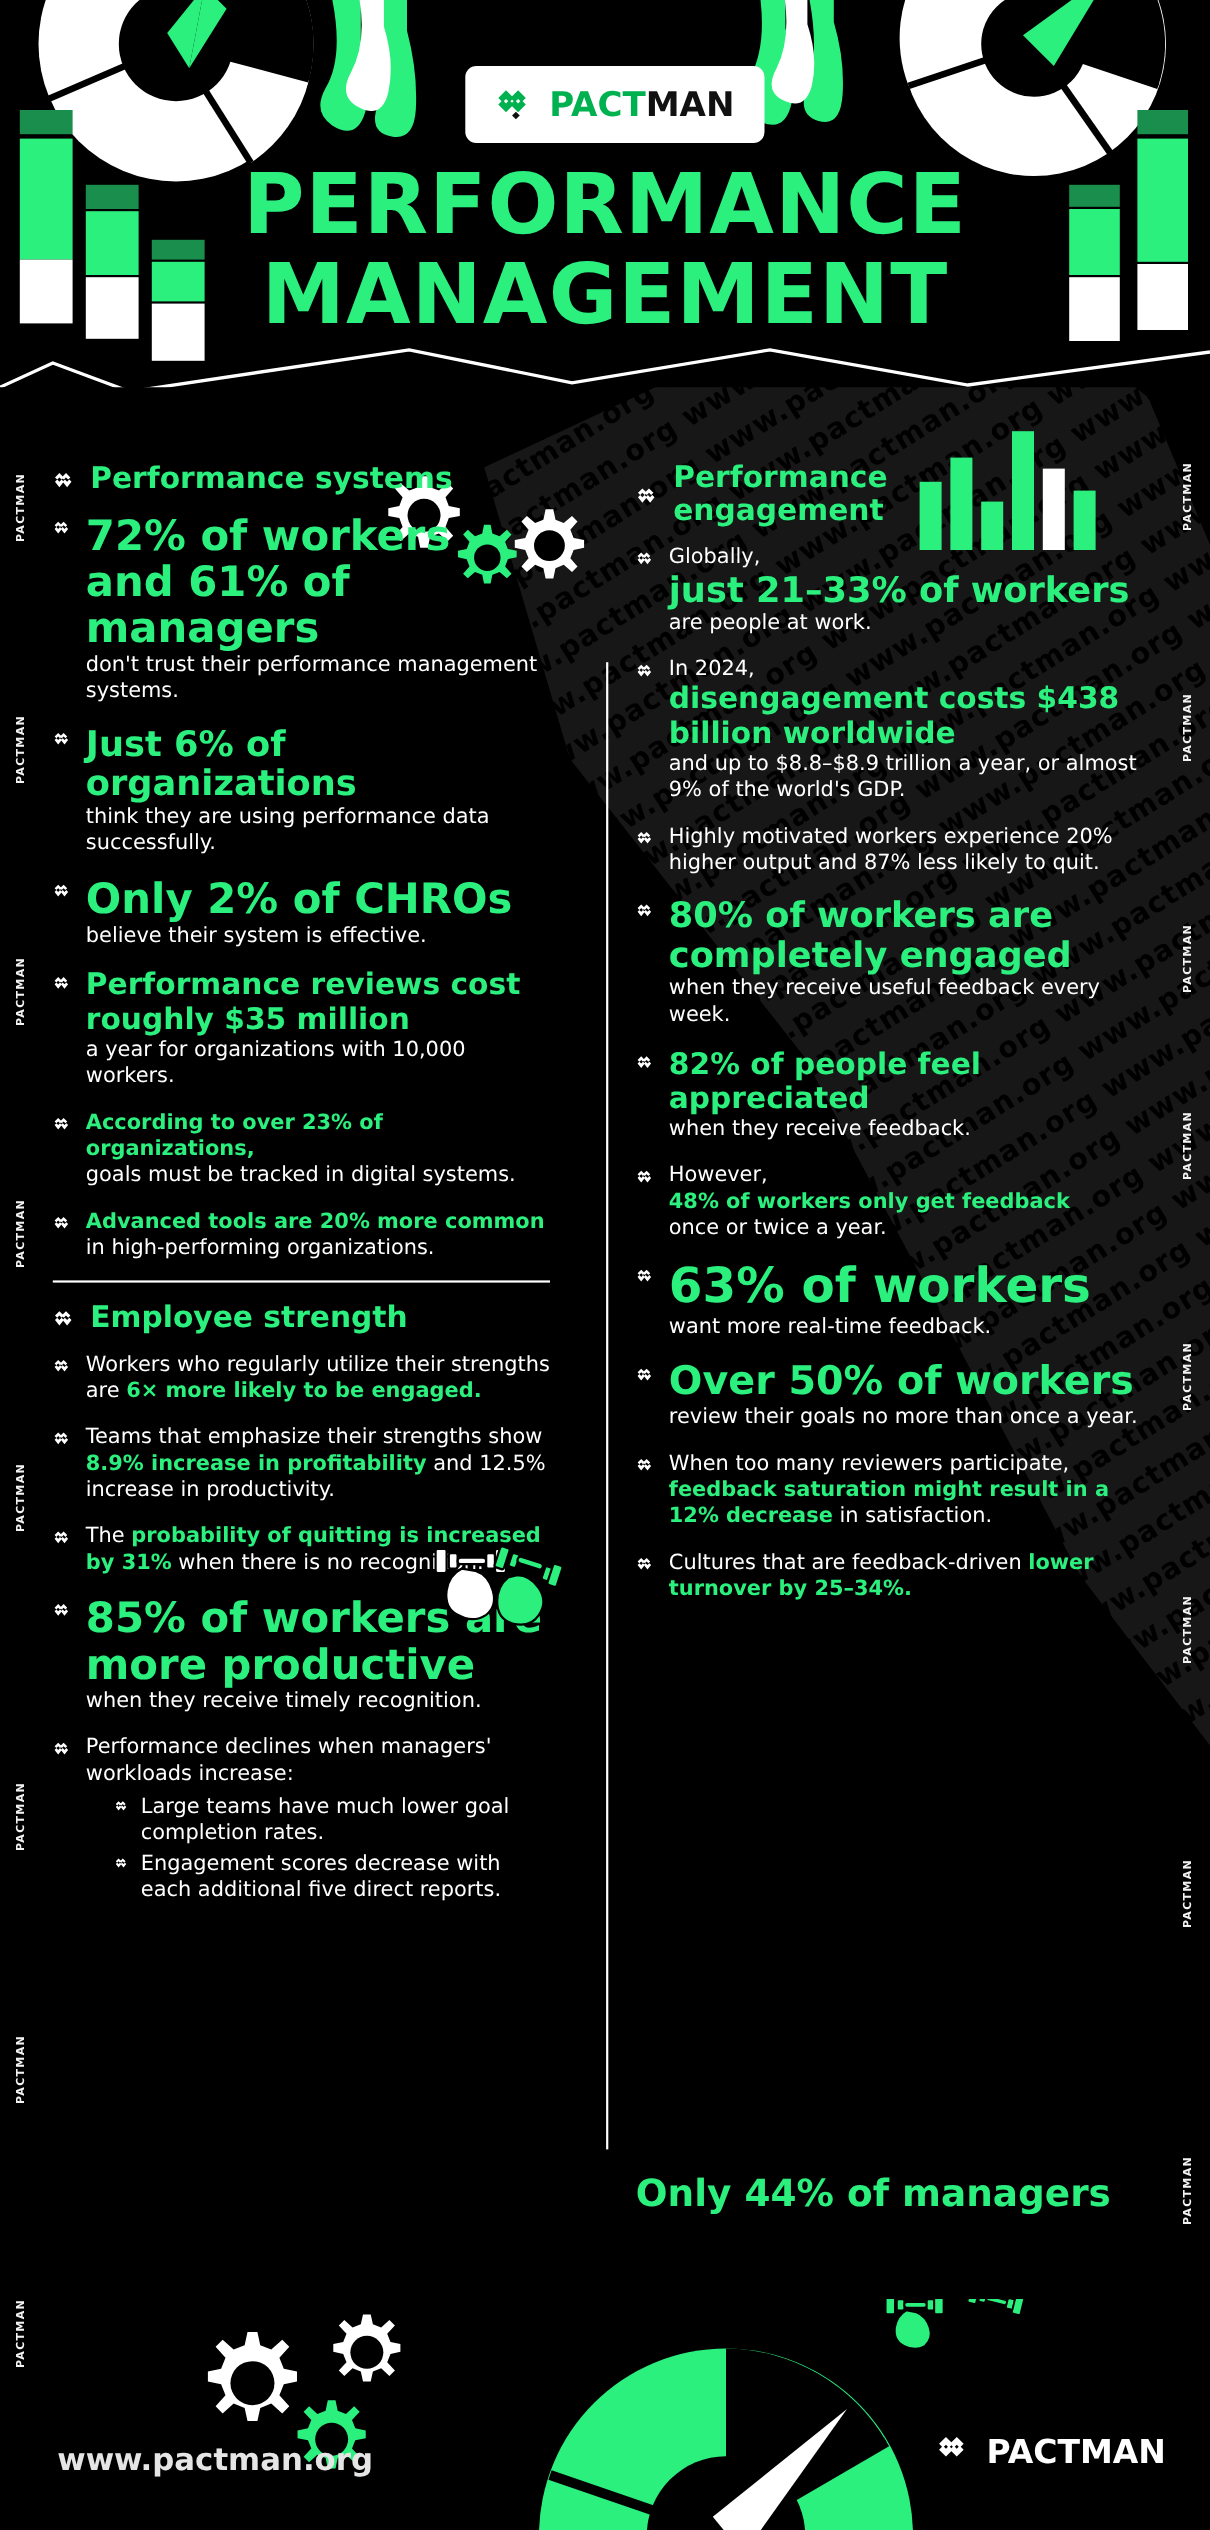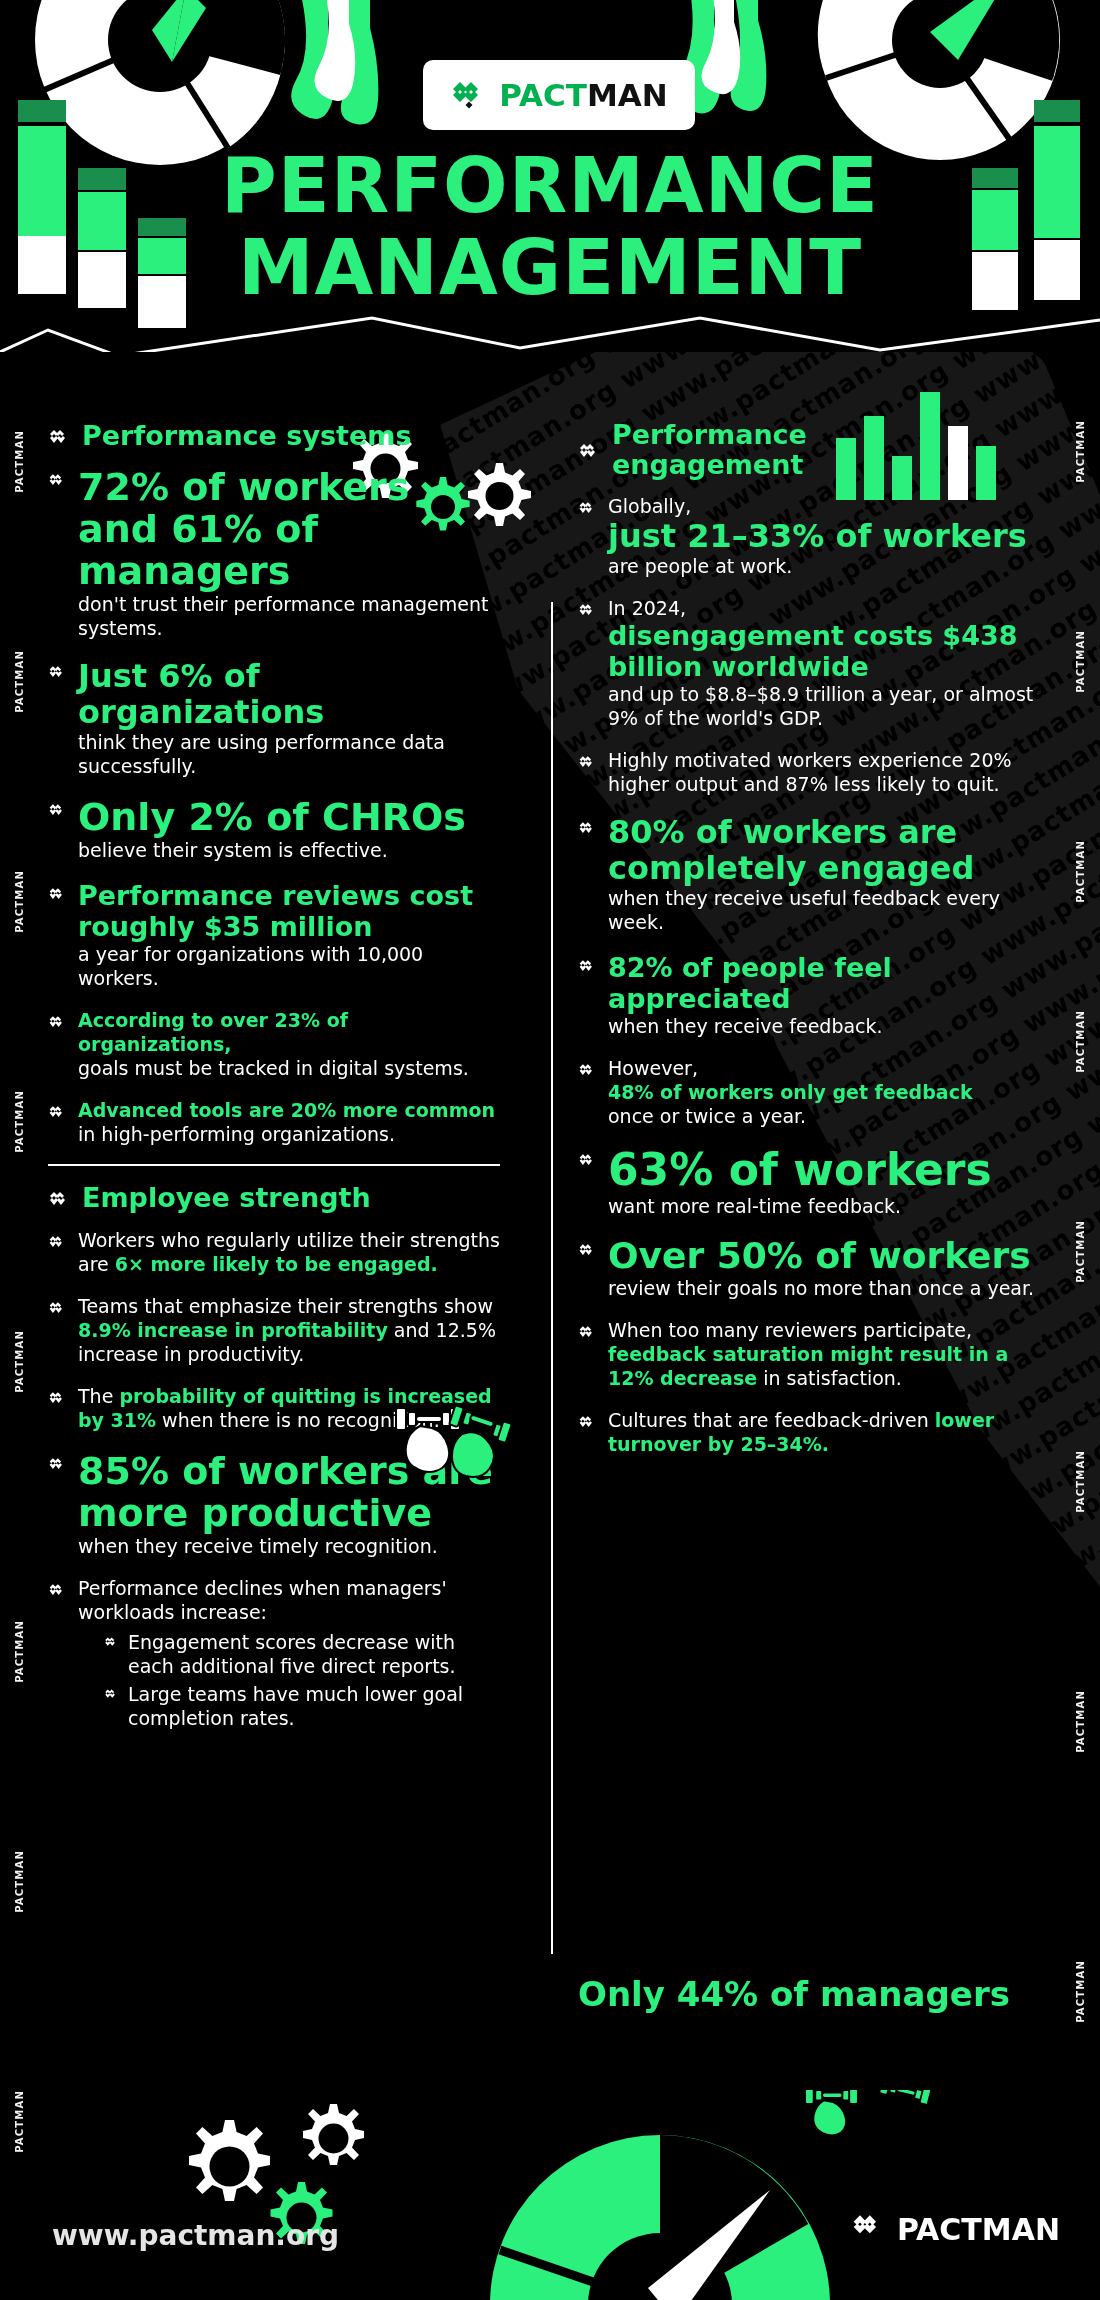--- a/index.html
+++ b/index.html
@@ -578,32 +578,32 @@
             <div class="subbullets">
               <div class="subbullet">
                 <span class="dia" style="margin-top:4px">
                   <svg width="14" height="14" viewBox="0 0 22 22">
                       <path d="M2 8 L6 4 L10 8 L8 10 L6 8 L4 10 Z" fill="#fff"></path>
                       <path d="M12 4 L16 8 L14 10 L12 8 L10 10 L8 8 Z" fill="#fff"></path>
                       <path d="M2 12 L4 10 L6 12 L8 10 L10 12 L6 17 Z" fill="#fff"></path>
                       <path d="M9 12 L11 10 L13 12 L15 10 L17 12 L13 17 Z" fill="#fff"></path>
                     </svg>
                 </span>
-                <span class="sub">Engagement scores decrease with each additional five direct reports.</span>
+                <span class="sub">Large teams have much lower goal completion rates.</span>
               </div>
               <div class="subbullet">
                 <span class="dia" style="margin-top:4px">
                   <svg width="14" height="14" viewBox="0 0 22 22">
                       <path d="M2 8 L6 4 L10 8 L8 10 L6 8 L4 10 Z" fill="#fff"></path>
                       <path d="M12 4 L16 8 L14 10 L12 8 L10 10 L8 8 Z" fill="#fff"></path>
                       <path d="M2 12 L4 10 L6 12 L8 10 L10 12 L6 17 Z" fill="#fff"></path>
                       <path d="M9 12 L11 10 L13 12 L15 10 L17 12 L13 17 Z" fill="#fff"></path>
                     </svg>
                 </span>
-                <span class="sub">Large teams have much lower goal completion rates.</span>
+                <span class="sub">Engagement scores decrease with each additional five direct reports.</span>
               </div>
             </div>
           </div>
         </div>
       </div>
     </div>
   </div>
 
   <svg width="140" height="90" style="position:absolute;left:390px;top:1400px">
     <g stroke="#000" stroke-width="2">

